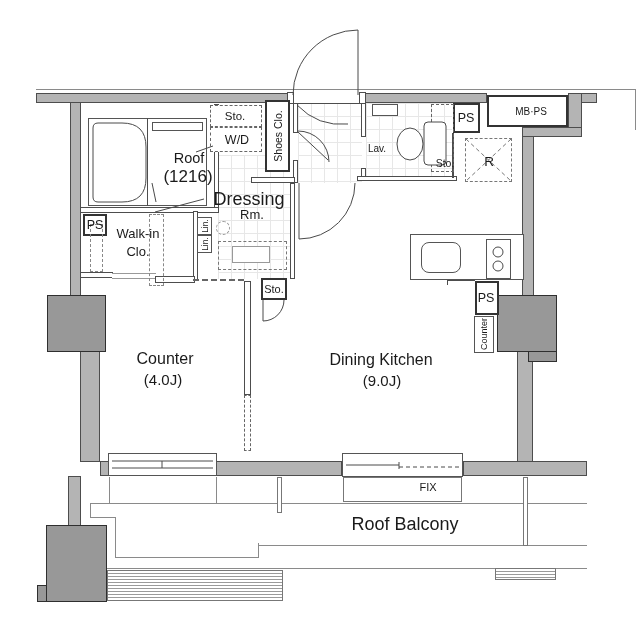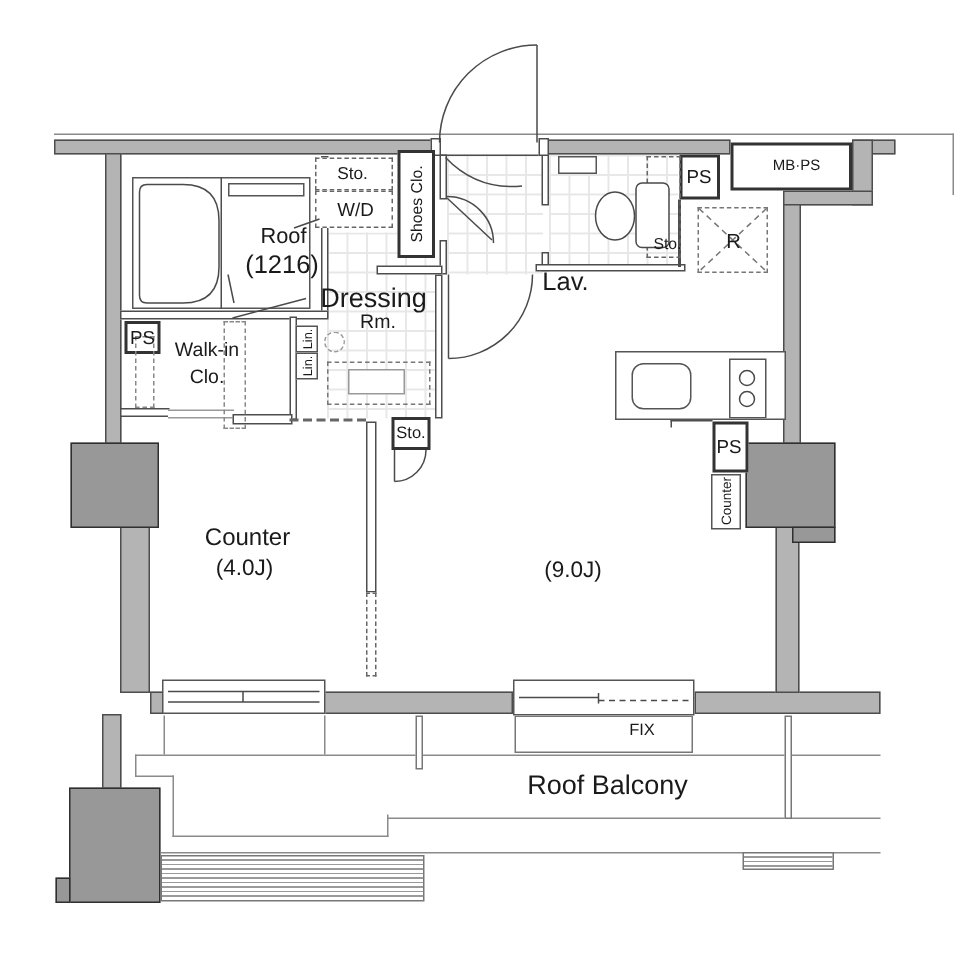--- a/index.html
+++ b/index.html
@@ -160,34 +160,35 @@
       <circle cx="498" cy="252" r="5"></circle>
       <circle cx="498" cy="266" r="5"></circle>
     </g>
   </svg>
 
   <span class="lbl" style="left:189px;top:158px;font-size:14.5px;">Roof</span>
   <span class="lbl" style="left:188px;top:177px;font-size:17px;">(1216)</span>
   <span class="lbl" style="left:235px;top:116px;font-size:11.5px;">Sto.</span>
   <span class="lbl" style="left:237px;top:140px;font-size:12.5px;">W/D</span>
   <span class="vlbl" style="left:278px;top:136px;font-size:10.5px;">Shoes Clo.</span>
-  <span class="lbl" style="left:377px;top:148px;font-size:17px;margin-top:40px;">Lav.</span>
+  <span class="lbl" style="left:377px;top:148px;font-size:10px;">Lav.</span>
   <span class="lbl" style="left:445px;top:163px;font-size:10.5px;">Sto.</span>
   <span class="lbl" style="left:466px;top:118px;font-size:12.5px;">PS</span>
   <span class="lbl" style="left:531px;top:111px;font-size:10px;">MB·PS</span>
   <span class="lbl" style="left:489px;top:161px;font-size:13.5px;">R</span>
   <span class="lbl" style="left:249px;top:199px;font-size:18px;">Dressing</span>
   <span class="lbl" style="left:252px;top:214px;font-size:13px;">Rm.</span>
   <span class="vlbl" style="left:205px;top:226px;font-size:8.5px;">Lin.</span>
   <span class="vlbl" style="left:205px;top:244px;font-size:8.5px;">Lin.</span>
   <span class="lbl" style="left:95px;top:225px;font-size:12.5px;">PS</span>
   <span class="lbl" style="left:138px;top:233px;font-size:13px;">Walk-in</span>
   <span class="lbl" style="left:138px;top:251px;font-size:13px;">Clo.</span>
   <span class="lbl" style="left:274px;top:289px;font-size:11px;">Sto.</span>
   <span class="lbl" style="left:165px;top:359px;font-size:16px;">Counter</span>
   <span class="lbl" style="left:163px;top:379px;font-size:15px;">(4.0J)</span>
+  <span class="lbl" style="left:381px;top:360px;font-size:16px;">Dining Kitchen</span>
   <span class="lbl" style="left:382px;top:380px;font-size:15px;">(9.0J)</span>
   <span class="lbl" style="left:486px;top:298px;font-size:12.5px;">PS</span>
   <span class="vlbl" style="left:484px;top:334px;font-size:9px;">Counter</span>
   <span class="lbl" style="left:428px;top:487px;font-size:11px;">FIX</span>
   <span class="lbl" style="left:405px;top:524px;font-size:18px;">Roof Balcony</span>
 
 </div>
 
 </body></html>

